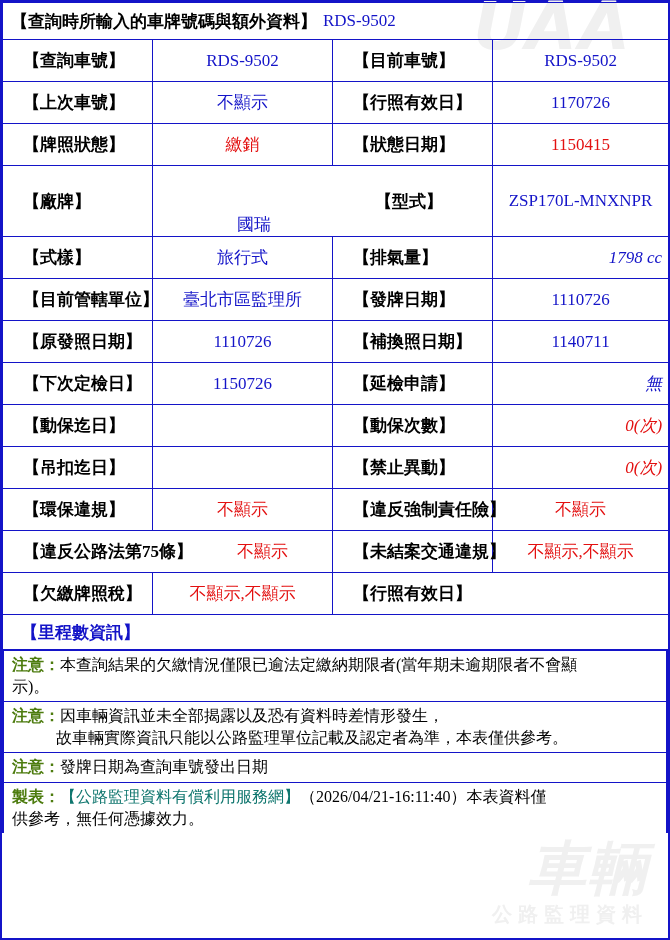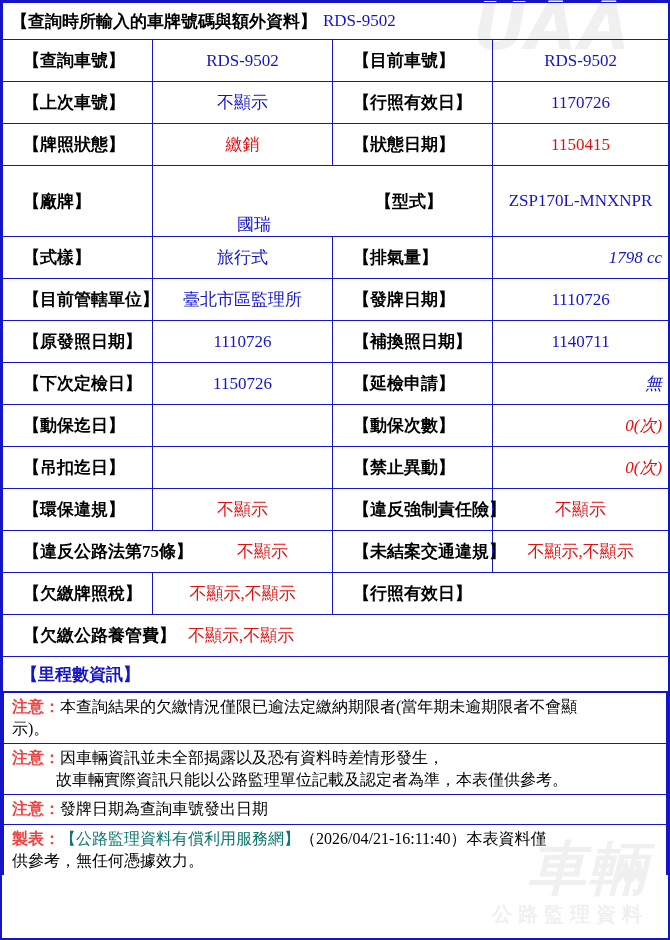--- a/index.html
+++ b/index.html
@@ -139,21 +139,21 @@
     border-bottom: 1px solid #1414c8;
     box-sizing: border-box;
     padding: 3px 8px 4px 8px;
     font-size: 16px;
     line-height: 1.35;
   }
   .note:first-child {
     border-top: 1px solid #1414c8;
   }
   .note-key {
-    color: #ef4444;
+    color: #4d7c0f;
     font-weight: bold;
     margin-top: 32px;
   }
   .note-body {
     color: #000000;
   }
   .note-indent {
     display: inline-block;
     width: 44px;
   }
@@ -473,28 +473,20 @@
             </div>
           </td>
       <td colspan="2">
         <div class="cellrow">
           <span class="lbl">【行照有效日】</span>
           <span class="val red"></span>
         </div>
       </td>
     </tr>
 
-    <tr>
-      <td colspan="4">
-        <div class="cellrow">
-          <span class="lbl">【欠繳公路養管費】</span>
-          <span class="val red" style="flex:0 0 auto; padding-left:12px;">不顯示,不顯示</span>
-        </div>
-      </td>
-    </tr>
 
     <tr>
       <td class="section-cell" colspan="4">
         <div class="cellrow">
               <span class="section-label">【里程數資訊】</span>
             </div>
       </td>
     </tr>
   </tbody>
     </table>

